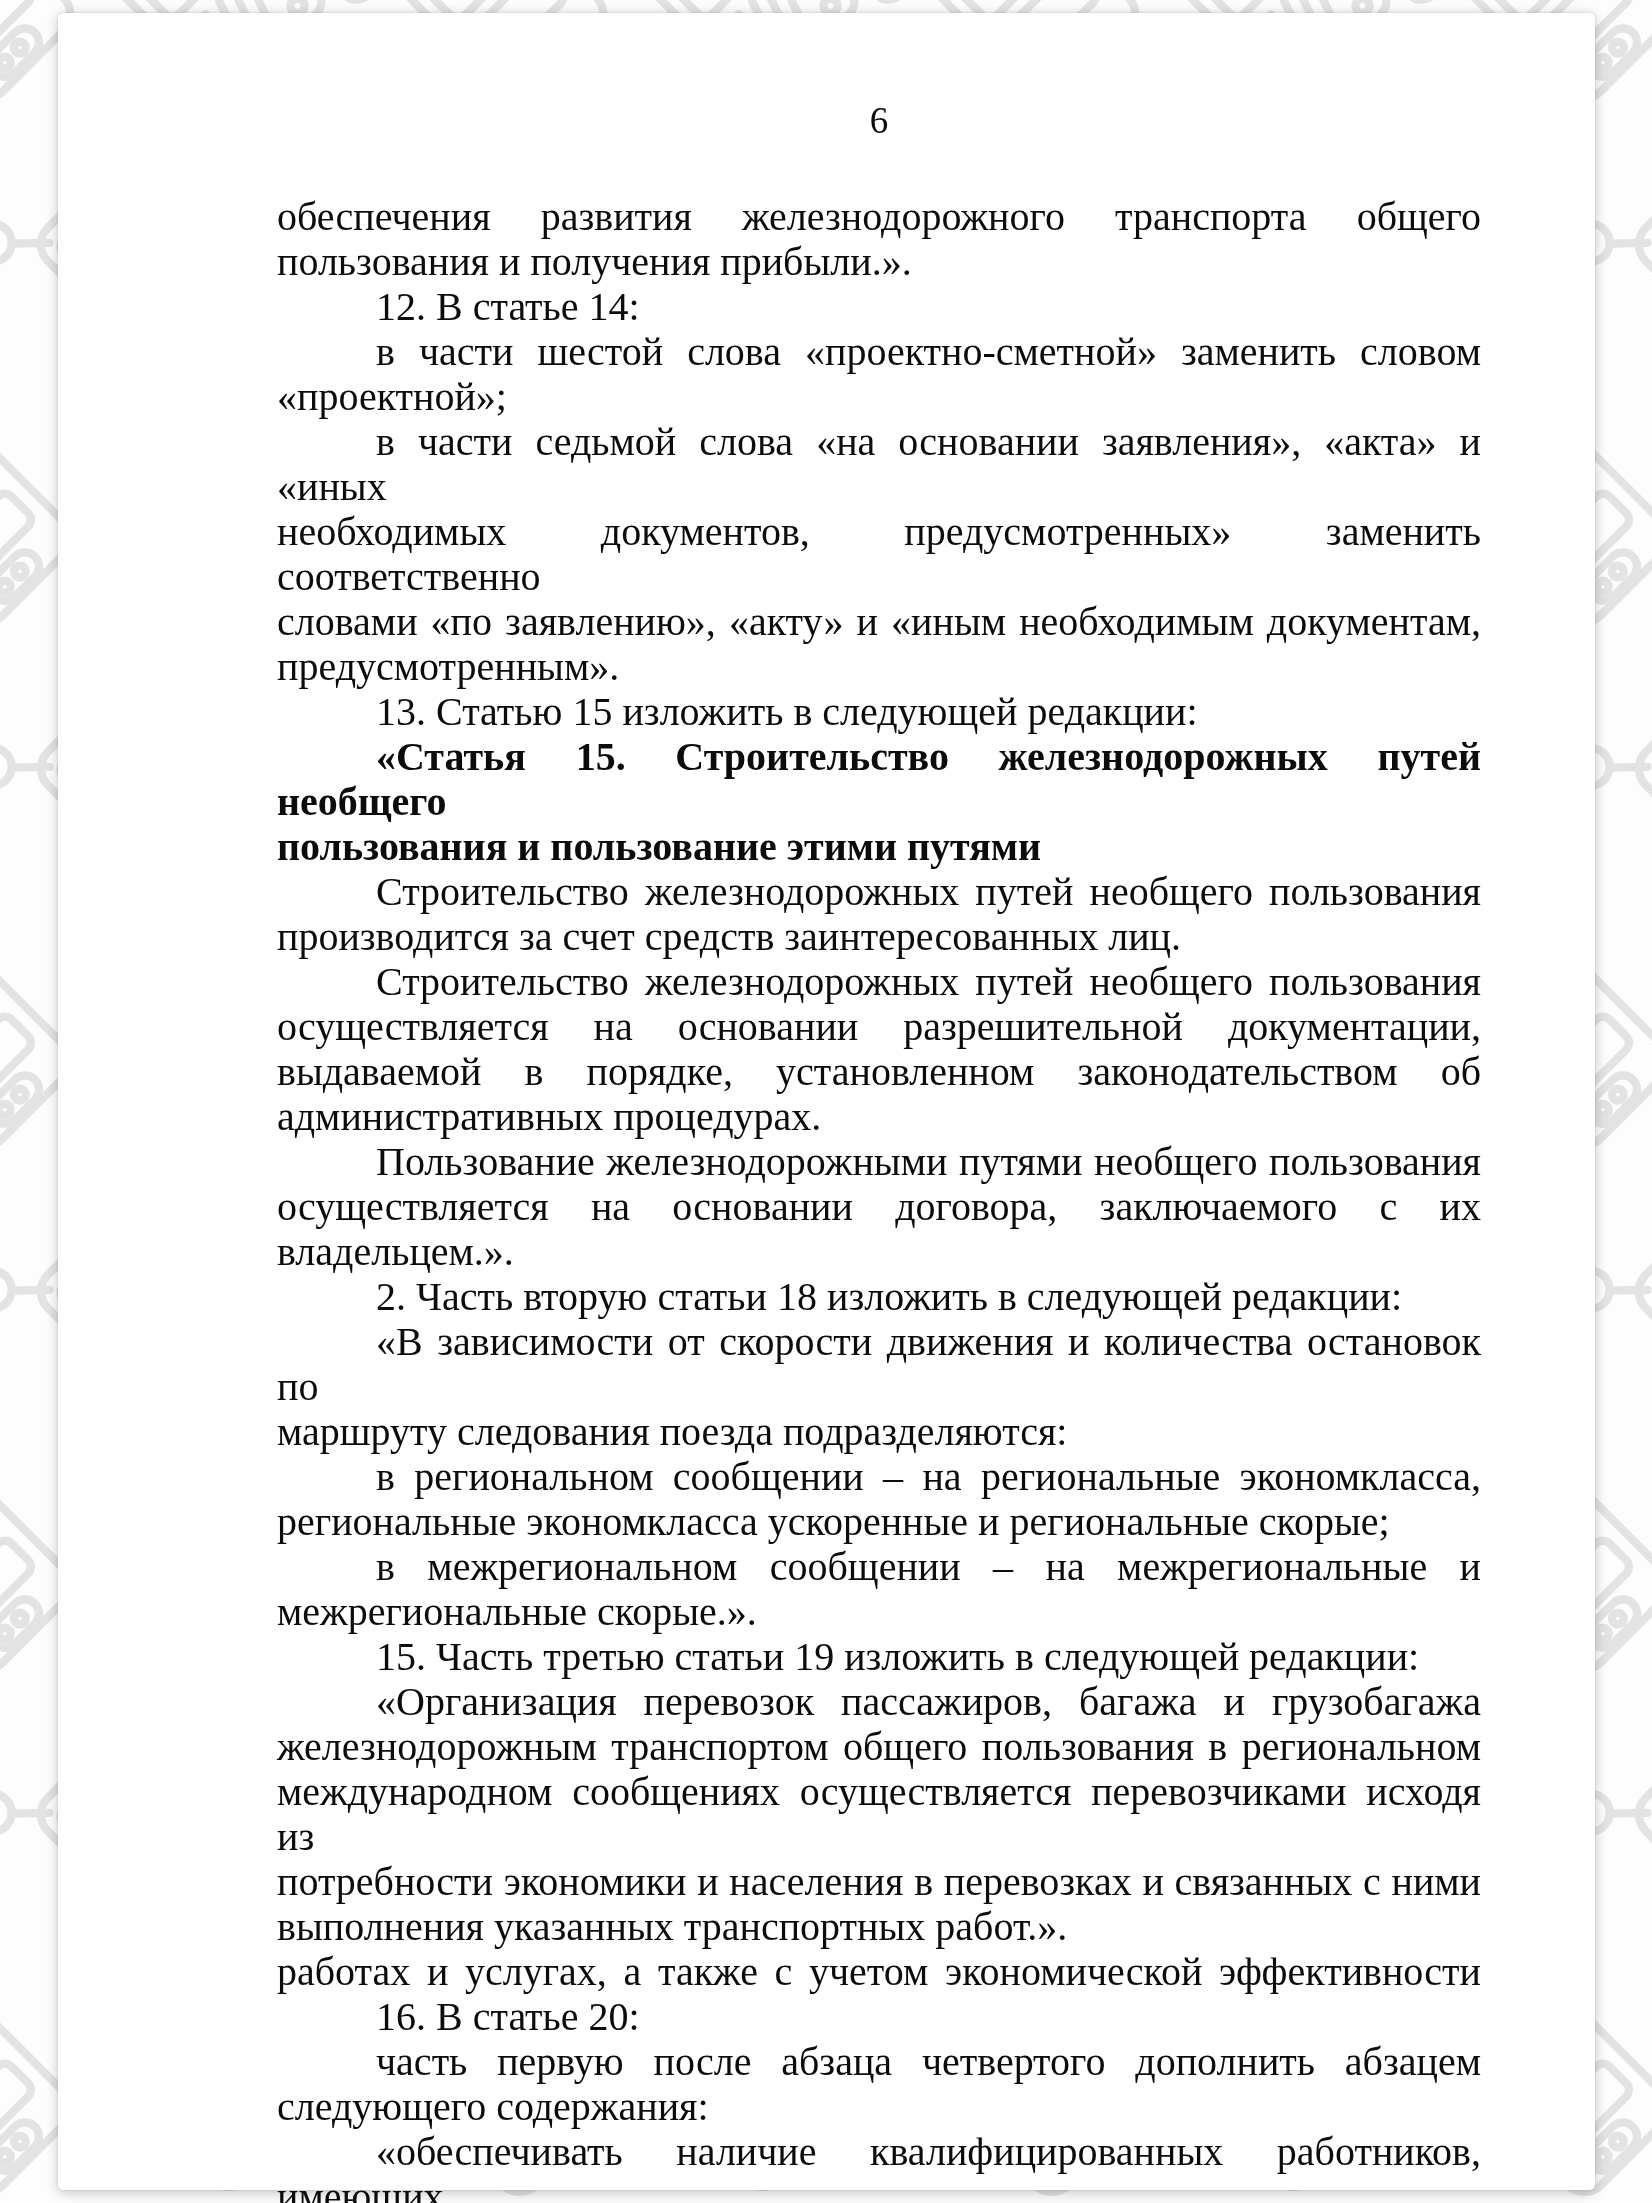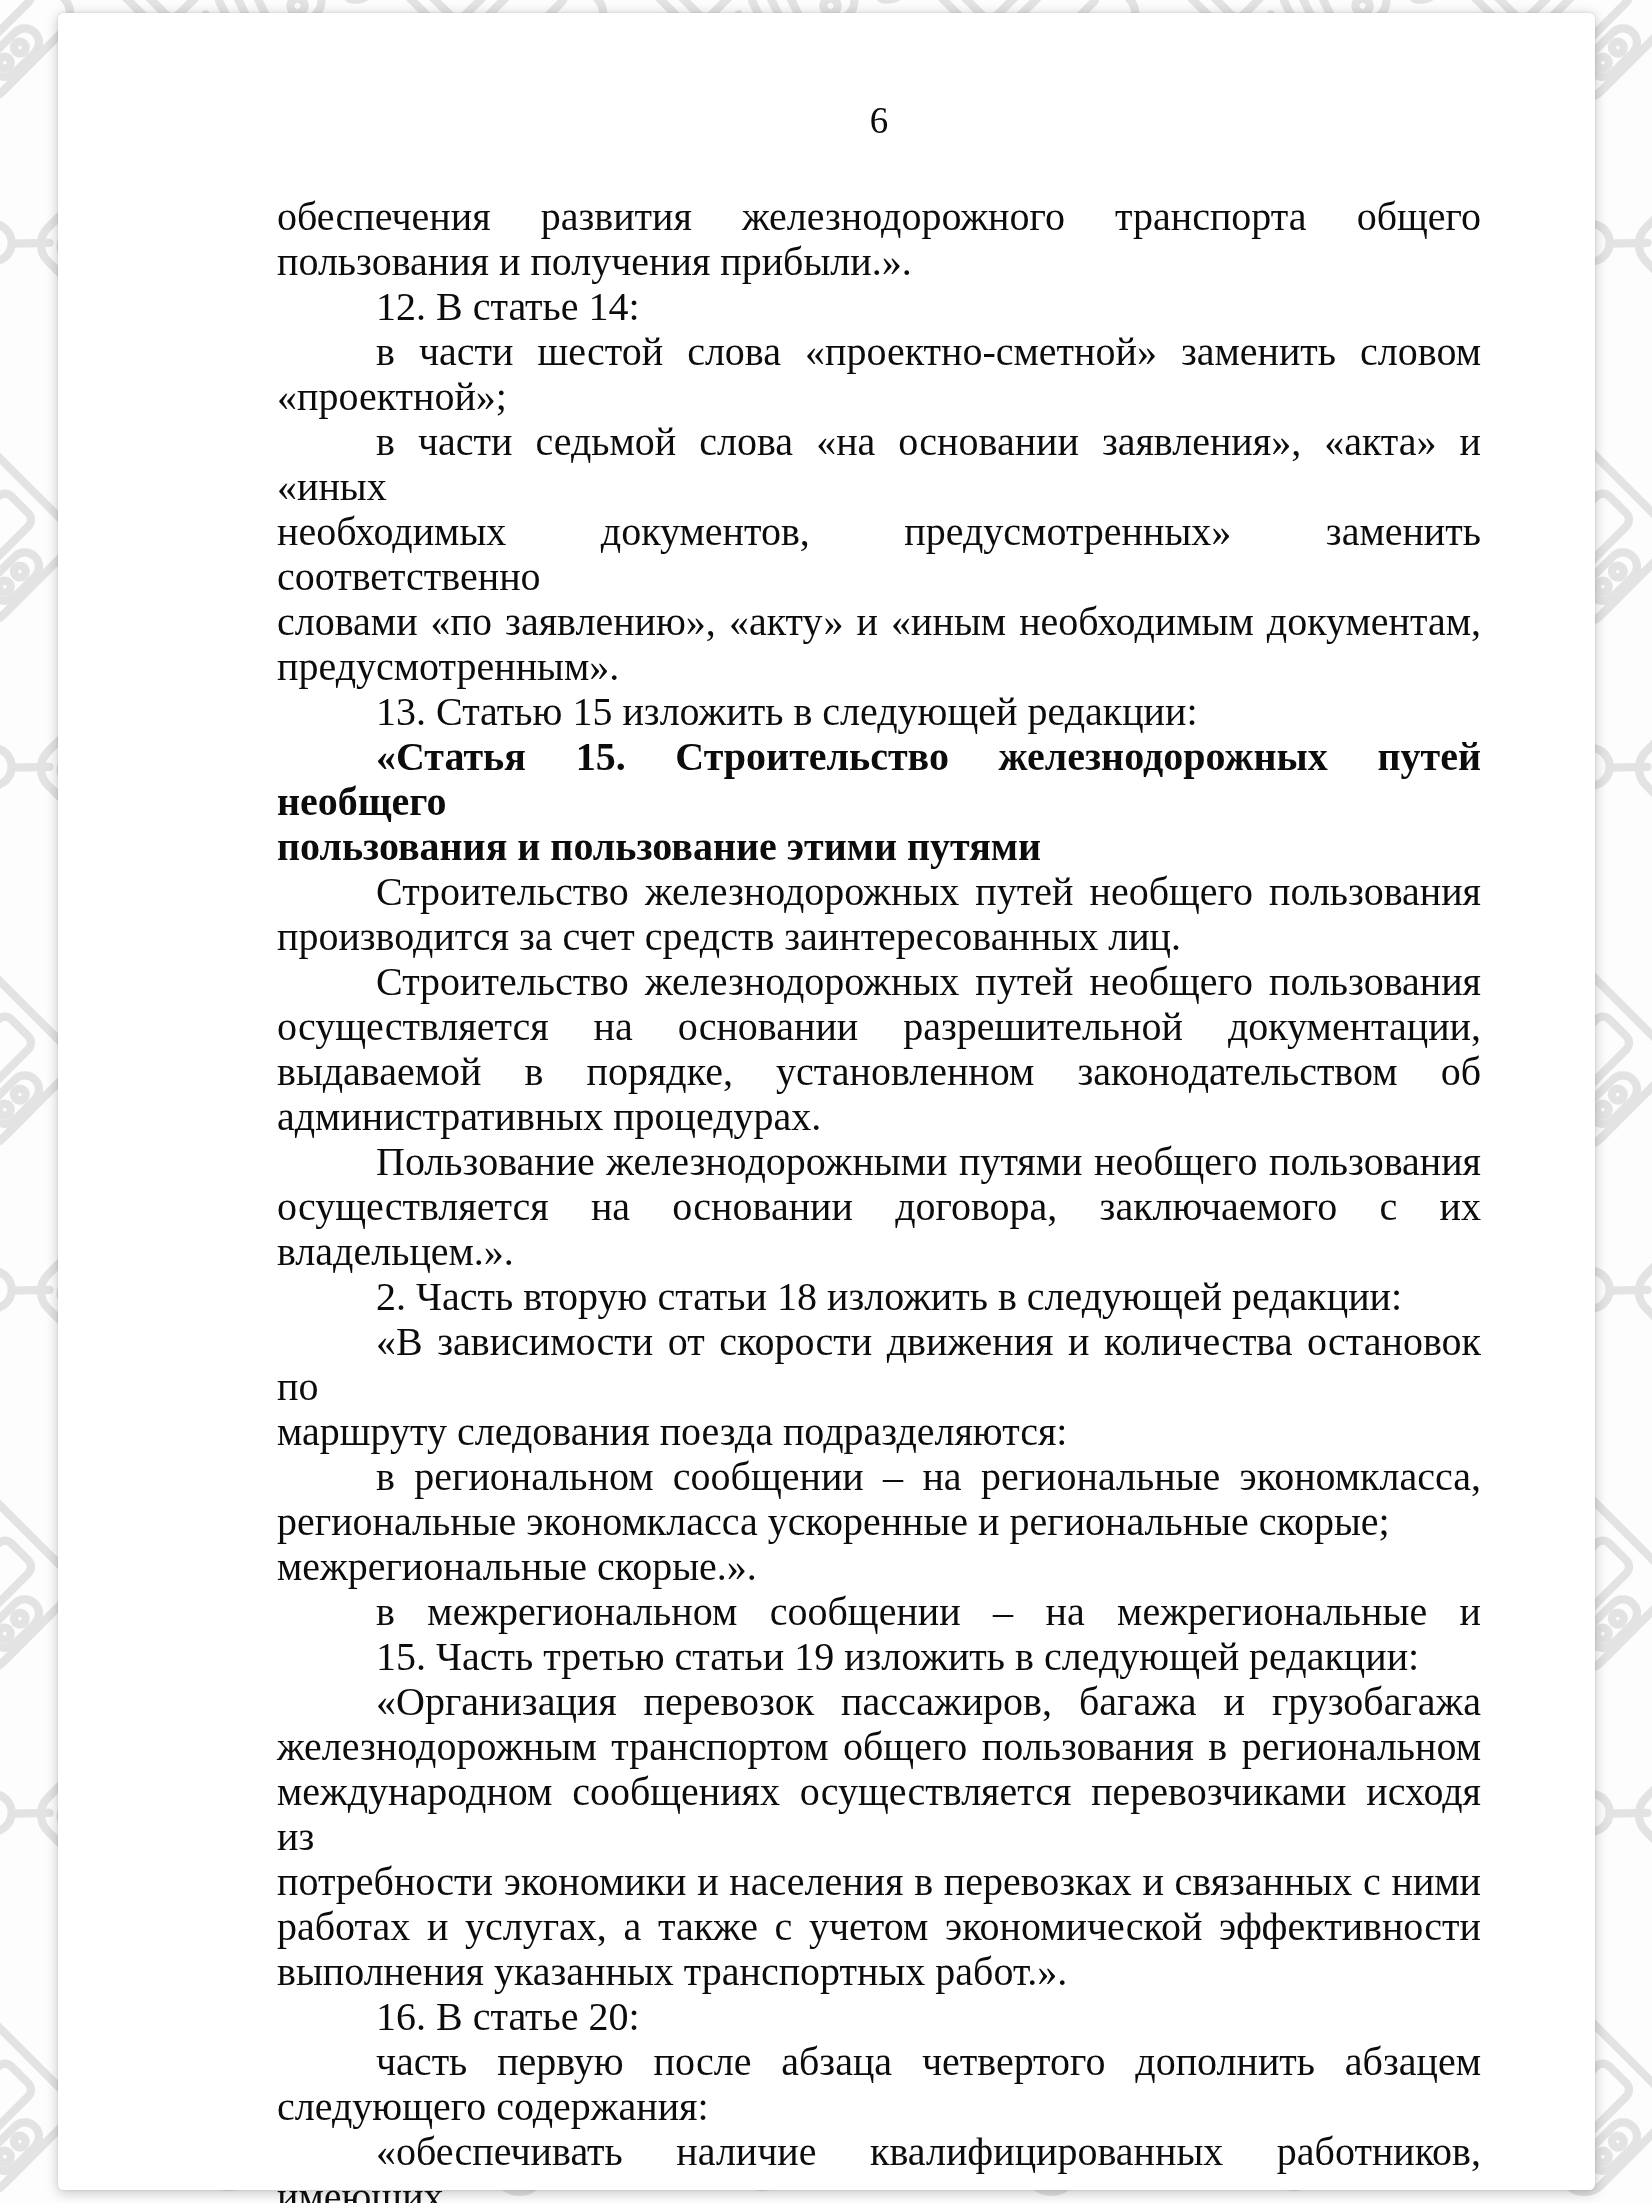--- a/index.html
+++ b/index.html
@@ -323,29 +323,29 @@
       <div class="line just">осуществляется на основании разрешительной документации,</div>
       <div class="line just">выдаваемой в порядке, установленном законодательством об</div>
       <div class="line">административных процедурах.</div>
       <div class="line indent just">Пользование железнодорожными путями необщего пользования</div>
       <div class="line">осуществляется на основании договора, заключаемого с их владельцем.».</div>
       <div class="line indent">2. Часть вторую статьи 18 изложить в следующей редакции:</div>
       <div class="line indent just">«В зависимости от скорости движения и количества остановок по</div>
       <div class="line">маршруту следования поезда подразделяются:</div>
       <div class="line indent just">в региональном сообщении – на региональные экономкласса,</div>
       <div class="line">региональные экономкласса ускоренные и региональные скорые;</div>
+      <div class="line indent just">в межрегиональном сообщении – на межрегиональные и</div>
       <div class="line">межрегиональные скорые.».</div>
-      <div class="line indent just">в межрегиональном сообщении – на межрегиональные и</div>
       <div class="line indent">15. Часть третью статьи 19 изложить в следующей редакции:</div>
       <div class="line indent just">«Организация перевозок пассажиров, багажа и грузобагажа</div>
       <div class="line just">железнодорожным транспортом общего пользования в региональном</div>
       <div class="line just">международном сообщениях осуществляется перевозчиками исходя из</div>
       <div class="line just">потребности экономики и населения в перевозках и связанных с ними</div>
+      <div class="line">выполнения указанных транспортных работ.».</div>
       <div class="line just">работах и услугах, а также с учетом экономической эффективности</div>
-      <div class="line">выполнения указанных транспортных работ.».</div>
       <div class="line indent">16. В статье 20:</div>
       <div class="line indent just">часть первую после абзаца четвертого дополнить абзацем</div>
       <div class="line">следующего содержания:</div>
       <div class="line indent just">«обеспечивать наличие квалифицированных работников, имеющих</div>
       <div class="line just">документы, подтверждающие их квалификацию и профессиональную</div>
       <div class="line">подготовку;»;</div>
     </div>
 </div>
 
 

